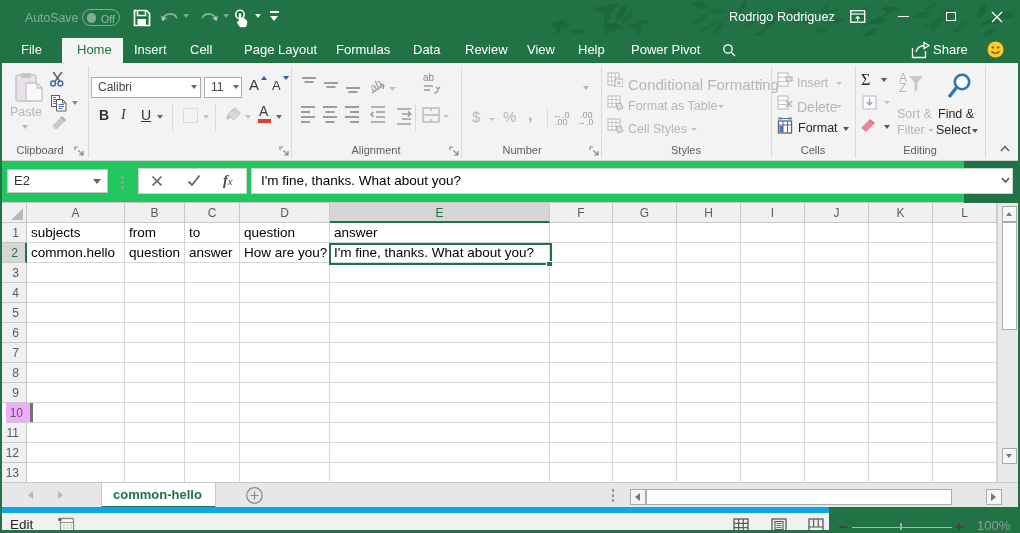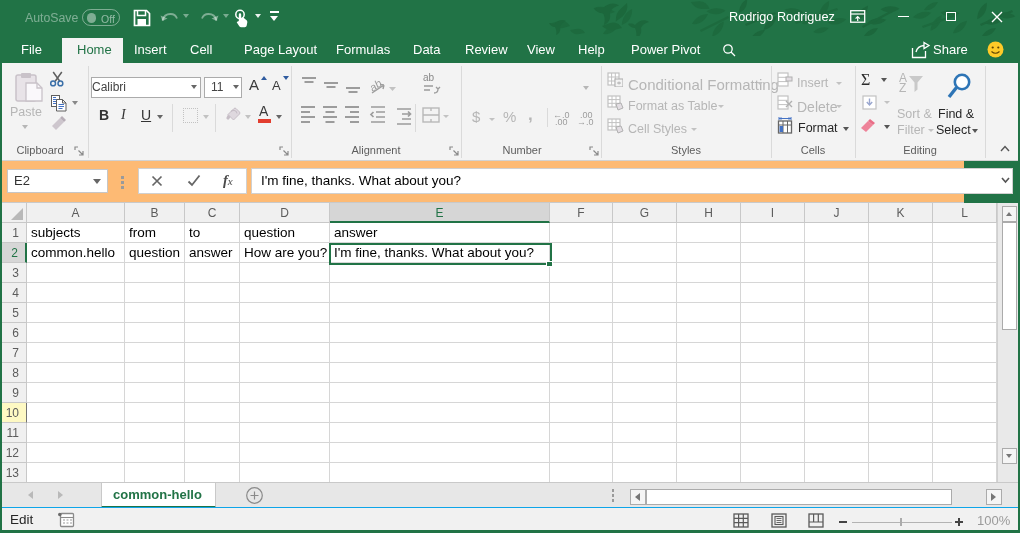--- a/index.html
+++ b/index.html
@@ -181,21 +181,21 @@
 <svg class="ab" style="left:50px;top:53px" width="18" height="16" viewBox="0 0 18 16">
       <path d="M2 10 l8 -8 4 4 -8 8 z" fill="#cdc6cd"></path>
       <path d="M10 2 l2 -2 4 4 -2 2 z" fill="#b7aeb7"></path>
     </svg>
 <div class="glab" style="left:0;width:80px">Clipboard</div>
 <svg class="ab" style="left:74px;top:83px" width="10" height="10" viewBox="0 0 10 10">
       <path d="M1 4 v-3 h3 M9 9 L4.5 4.5 M9 5 v4 h-4" stroke="#8a8a8a" stroke-width="1.2" fill="none"></path>
     </svg>
 <div class="sep" style="left:88px"></div>
 
-<div class="cmb" style="left:91px;top:14px;width:110px;height:21px;line-height:19px"><span style="">Calibri</span></div>
+<div class="cmb" style="left:91px;top:14px;width:110px;height:21px;line-height:19px"><span style="margin-left:6px">Calibri</span></div>
 <div class="ab" style="left:191px;top:22px;border-left:3.5px solid transparent;border-right:3.5px solid transparent;border-top:4px solid #666"></div>
 <div class="cmb" style="left:204px;top:14px;width:38px;height:21px;line-height:19px"><span style="margin-left:6px">11</span></div>
 <div class="ab" style="left:233px;top:22px;border-left:3.5px solid transparent;border-right:3.5px solid transparent;border-top:4px solid #666"></div>
 <div class="ab" style="left:249px;top:13px;font-size:15px;color:#3b3b3b">A</div>
 <div class="ab" style="left:261px;top:13px;border-left:3.5px solid transparent;border-right:3.5px solid transparent;border-bottom:4.5px solid #2f5b9f"></div>
 <div class="ab" style="left:272px;top:15px;font-size:13px;color:#3b3b3b">A</div>
 <div class="ab" style="left:283px;top:13px;border-left:3.5px solid transparent;border-right:3.5px solid transparent;border-top:4.5px solid #2f5b9f"></div>
 <div class="ab" style="left:99px;top:44px;font-size:14px;font-weight:bold;color:#333">B</div>
 <div class="ab" style="left:121px;top:44px;font-size:14px;font-style:italic;color:#333;font-family:'Liberation Serif',serif">I</div>
 <div class="ab" style="left:141px;top:44px;font-size:14px;color:#333;text-decoration:underline"><b style="font-weight:normal">U</b></div>
@@ -351,21 +351,21 @@
 <div class="ab" style="left:938px;top:44px;font-size:12.5px;color:#262626">Find &amp;</div>
 <div class="ab" style="left:936px;top:60px;font-size:12.5px;color:#262626">Select</div>
 <div class="ab" style="left:972px;top:66px;border-left:3.5px solid transparent;border-right:3.5px solid transparent;border-top:4px solid #555"></div>
 <div class="glab" style="left:855px;width:130px">Editing</div>
 <div class="sep" style="left:985px"></div>
 <svg class="ab" style="left:1000px;top:82px" width="10" height="7" viewBox="0 0 10 7">
       <path d="M1 6 L5 1.5 L9 6" stroke="#555" stroke-width="1.4" fill="none"></path>
     </svg>
 </div>
 
-<div class="ab" id="fbar" style="left:0;top:161px;width:964px;height:42px;background:#fdba74;border-bottom:1px solid #c9c9c9">
+<div class="ab" id="fbar" style="left:0;top:161px;width:964px;height:42px;background:#22c55e;border-bottom:1px solid #c9c9c9">
 <div class="ab" style="left:7px;top:8px;width:101px;height:24px;background:#fff;border:1px solid #c6c6c6"></div>
 <div class="ab" style="left:14px;top:12px;font-size:13px;color:#333">E2</div>
 <div class="ab" style="left:93px;top:18px;border-left:4.5px solid transparent;border-right:4.5px solid transparent;border-top:5px solid #666"></div>
 <div class="ab" style="left:121px;top:15px;width:2.5px;height:2.5px;background:#9a9a9a"></div>
 <div class="ab" style="left:121px;top:20px;width:2.5px;height:2.5px;background:#9a9a9a"></div>
 <div class="ab" style="left:121px;top:25px;width:2.5px;height:2.5px;background:#9a9a9a"></div>
 <div class="ab" style="left:138px;top:7px;width:109px;height:26px;background:#fff;border:1px solid #d0d0d0"></div>
 <svg class="ab" style="left:151px;top:14px" width="12" height="12" viewBox="0 0 12 12">
       <path d="M1.5 1.5 L10.5 10.5 M10.5 1.5 L1.5 10.5" stroke="#666" stroke-width="1.7"></path>
     </svg>
@@ -398,21 +398,21 @@
 <div class="hc" style="left:933px;width:64px;height:20px;background:transparent;color:#5c5c5c;border-right:1px solid #c8c8c8;line-height:20px">L</div>
 <div class="rn" style="left:0;top:20px;width:27px;height:20px;background:#f0f0f0;border-right:1px solid #c8c8c8;border-bottom:1px solid #c8c8c8;padding-right:7px">1</div>
 <div class="rn" style="left:0;top:40px;width:27px;height:20px;background:#d6d6d6;border-right:2px solid #217346;border-bottom:1px solid #c8c8c8;padding-right:7px;color:#217346">2</div>
 <div class="rn" style="left:0;top:60px;width:27px;height:20px;background:#f0f0f0;border-right:1px solid #c8c8c8;border-bottom:1px solid #c8c8c8;padding-right:7px">3</div>
 <div class="rn" style="left:0;top:80px;width:27px;height:20px;background:#f0f0f0;border-right:1px solid #c8c8c8;border-bottom:1px solid #c8c8c8;padding-right:7px">4</div>
 <div class="rn" style="left:0;top:100px;width:27px;height:20px;background:#f0f0f0;border-right:1px solid #c8c8c8;border-bottom:1px solid #c8c8c8;padding-right:7px">5</div>
 <div class="rn" style="left:0;top:120px;width:27px;height:20px;background:#f0f0f0;border-right:1px solid #c8c8c8;border-bottom:1px solid #c8c8c8;padding-right:7px">6</div>
 <div class="rn" style="left:0;top:140px;width:27px;height:20px;background:#f0f0f0;border-right:1px solid #c8c8c8;border-bottom:1px solid #c8c8c8;padding-right:7px">7</div>
 <div class="rn" style="left:0;top:160px;width:27px;height:20px;background:#f0f0f0;border-right:1px solid #c8c8c8;border-bottom:1px solid #c8c8c8;padding-right:7px">8</div>
 <div class="rn" style="left:0;top:180px;width:27px;height:20px;background:#f0f0f0;border-right:1px solid #c8c8c8;border-bottom:1px solid #c8c8c8;padding-right:7px">9</div>
-<div class="rn" style="left:0;top:200px;width:27px;height:20px;background:#fef9c3;border-right:1px solid #737373;border-bottom:1px solid #c8c8c8;padding-right:7px">10</div>
+<div class="rn" style="left:6px;top:200px;width:27px;height:20px;background:#f0abfc;border-right:3px solid #737373;border-bottom:1px solid #c8c8c8;padding-right:7px">10</div>
 <div class="rn" style="left:0;top:220px;width:27px;height:20px;background:#f0f0f0;border-right:1px solid #c8c8c8;border-bottom:1px solid #c8c8c8;padding-right:7px">11</div>
 <div class="rn" style="left:0;top:240px;width:27px;height:20px;background:#f0f0f0;border-right:1px solid #c8c8c8;border-bottom:1px solid #c8c8c8;padding-right:7px">12</div>
 <div class="rn" style="left:0;top:260px;width:27px;height:20px;background:#f0f0f0;border-right:1px solid #c8c8c8;border-bottom:1px solid #c8c8c8;padding-right:7px">13</div>
 <div class="vline" style="left:124px;top:20px;height:260px"></div>
 <div class="vline" style="left:184px;top:20px;height:260px"></div>
 <div class="vline" style="left:239px;top:20px;height:260px"></div>
 <div class="vline" style="left:329px;top:20px;height:260px"></div>
 <div class="vline" style="left:549px;top:20px;height:260px"></div>
 <div class="vline" style="left:612px;top:20px;height:260px"></div>
 <div class="vline" style="left:676px;top:20px;height:260px"></div>
@@ -468,21 +468,21 @@
 <div class="ab" style="left:612px;top:6px;width:2px;height:2.5px;background:#9a9a9a"></div>
 <div class="ab" style="left:612px;top:11px;width:2px;height:2.5px;background:#9a9a9a"></div>
 <div class="ab" style="left:612px;top:16px;width:2px;height:2.5px;background:#9a9a9a"></div>
 <div class="ab" style="left:630px;top:6px;width:16px;height:16px;background:#f5f5f5;border:1px solid #ababab"></div>
 <div class="ab" style="left:635px;top:10px;border-top:4px solid transparent;border-bottom:4px solid transparent;border-right:5px solid #777"></div>
 <div class="ab" style="left:646px;top:6px;width:306px;height:16px;background:#fff;border:1px solid #ababab"></div>
 <div class="ab" style="left:986px;top:6px;width:16px;height:16px;background:#f5f5f5;border:1px solid #ababab"></div>
 <div class="ab" style="left:991px;top:10px;border-top:4px solid transparent;border-bottom:4px solid transparent;border-left:5px solid #777"></div>
 </div>
 
-<div class="ab" id="statusbar" style="left:0;top:507px;width:1020px;height:23px;background:#f1f1f1;border-top:1px solid #0ea5e9">
+<div class="ab" id="statusbar" style="left:0;top:507px;width:829px;height:23px;background:#f1f1f1;border-top:6px solid #0ea5e9">
 <div class="ab" style="left:10px;top:4px;font-size:13.5px;color:#262626">Edit</div>
 <svg class="ab" style="left:58px;top:4px" width="17" height="16" viewBox="0 0 17 16">
       <rect x="2.5" y="1.5" width="13" height="13" rx="1" stroke="#8a8a8a" stroke-width="1.3" fill="#fff"></rect>
       <path d="M2.5 5.5 h13" stroke="#8a8a8a" stroke-width="1.1"></path>
       <circle cx="1.8" cy="2.5" r="1.8" fill="#6a6a6a"></circle>
       <path d="M5 8 h2 M8.5 8 h2 M12 8 h2 M5 11 h2 M8.5 11 h2 M12 11 h2" stroke="#9a9a9a" stroke-width="1.2"></path>
     </svg>
 <svg class="ab" style="left:733px;top:5px" width="16" height="15" viewBox="0 0 16 15">
       <rect x="1" y="1" width="14" height="13" stroke="#595959" stroke-width="1.3" fill="none"></rect>
       <path d="M1 5.3 h14 M1 9.6 h14 M5.6 1 v13 M10.3 1 v13" stroke="#595959" stroke-width="1.2"></path>

